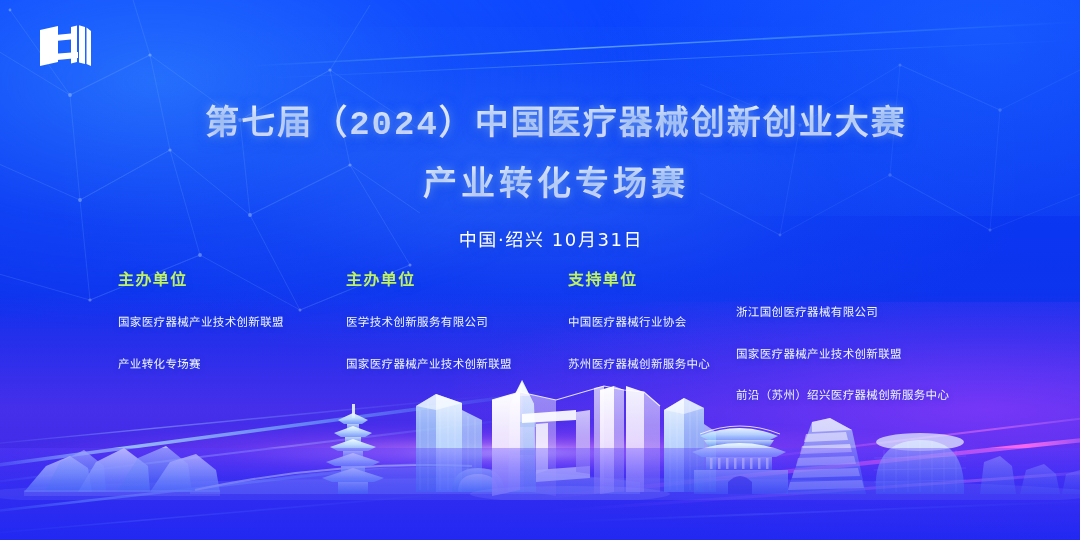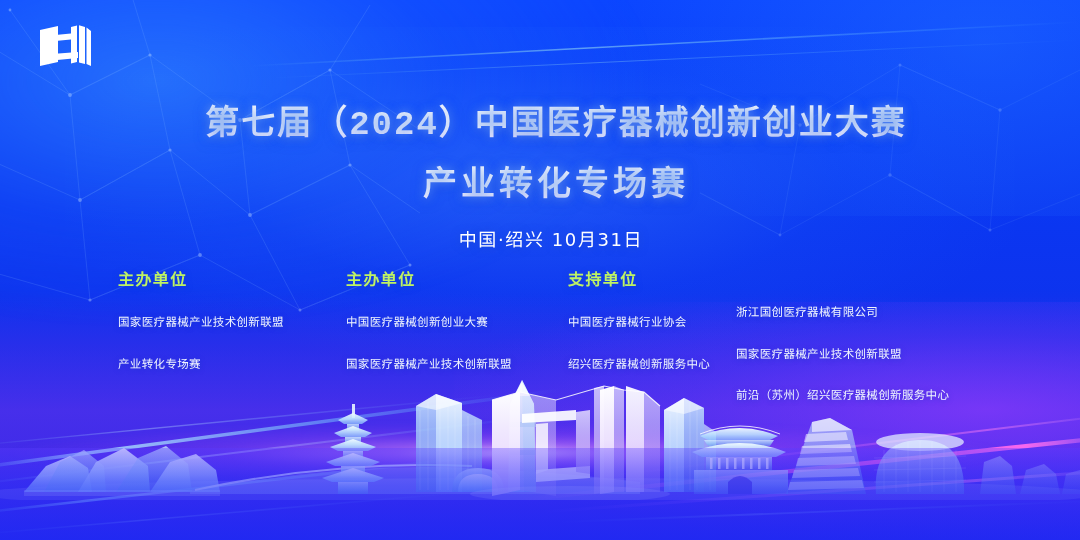--- a/index.html
+++ b/index.html
@@ -490,28 +490,28 @@
   <div class="organizers">
 
     <div class="org-col c1">
       <div class="org-head">主办单位</div>
       <div class="org-item">国家医疗器械产业技术创新联盟</div>
       <div class="org-item">产业转化专场赛</div>
     </div>
 
     <div class="org-col c2">
       <div class="org-head">主办单位</div>
-      <div class="org-item">中国医疗器械创新创业大赛</div>
+      <div class="org-item">医学技术创新服务有限公司</div>
       <div class="org-item">国家医疗器械产业技术创新联盟</div>
     </div>
 
     <div class="org-col c3">
       <div class="org-head">支持单位</div>
       <div class="org-item">中国医疗器械行业协会</div>
-      <div class="org-item">绍兴医疗器械创新服务中心</div>
+      <div class="org-item">苏州医疗器械创新服务中心</div>
     </div>
 
     <div class="org-col c4">
       <div class="org-item">浙江国创医疗器械有限公司</div>
       <div class="org-item">国家医疗器械产业技术创新联盟</div>
       <div class="org-item">前沿（苏州）绍兴医疗器械创新服务中心</div>
     </div>
 
   </div>
 

